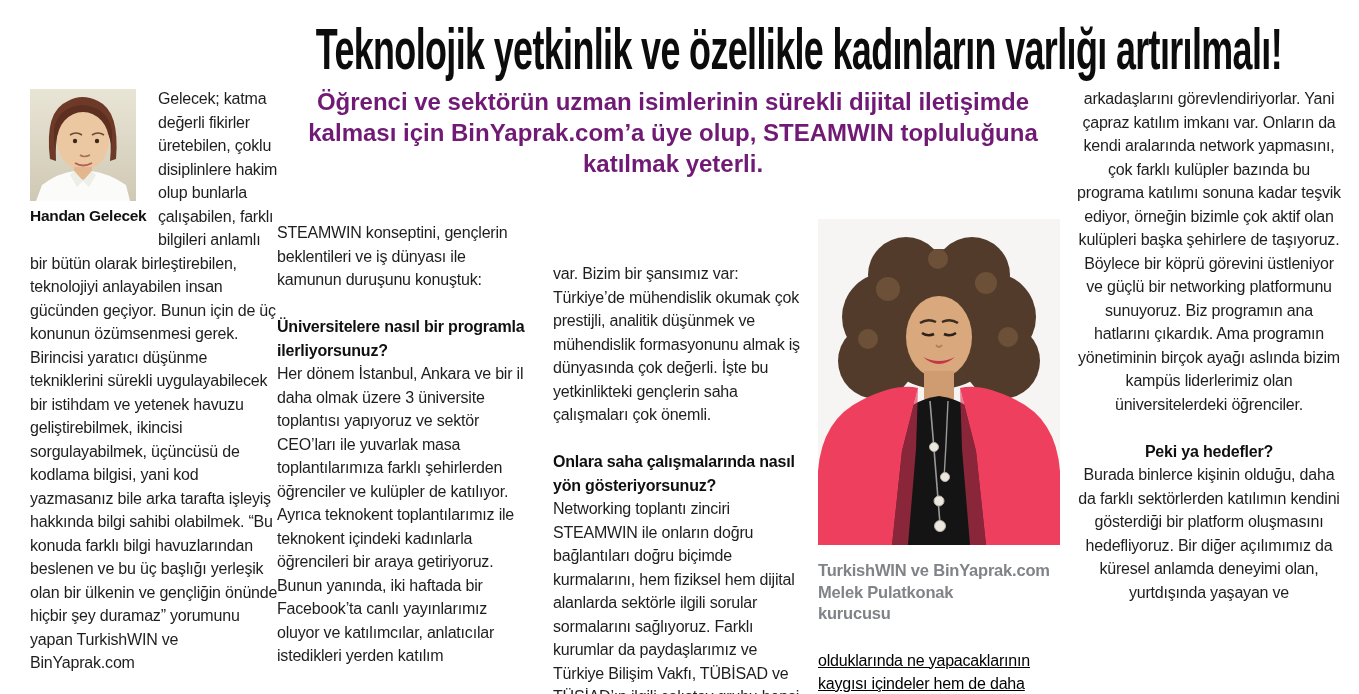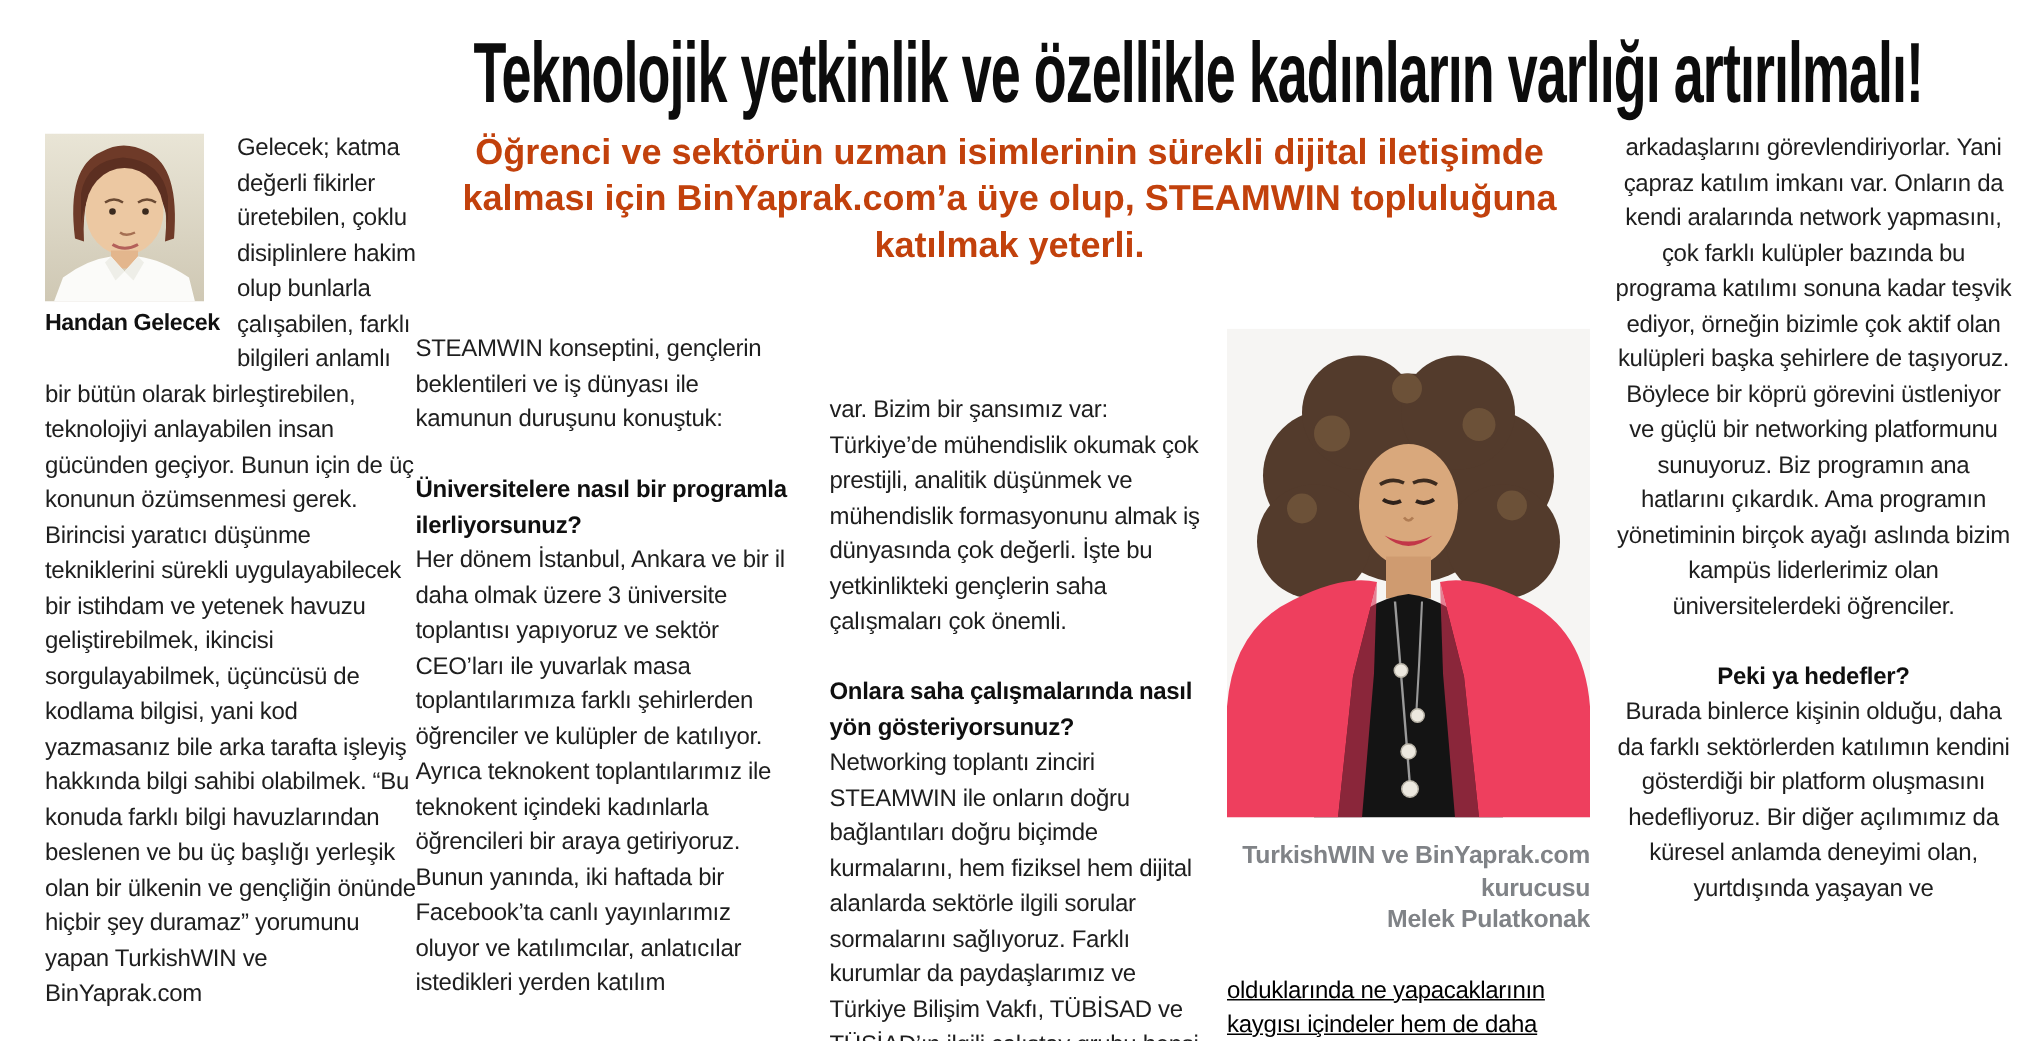--- a/index.html
+++ b/index.html
@@ -31,21 +31,21 @@
     line-height: 1.05;
   }
   
   .pullquote {
     position: absolute;
     left: 302px; top: 86px; width: 742px;
     text-align: center;
     font-size: 24px;
     font-weight: bold;
     line-height: 31px;
-    color: #c2410c;
+    color: #701a75;
   }
   
   .col {
     position: absolute;
     overflow: hidden;
     font-size: 16px;
     line-height: 23.5px;
     letter-spacing: -0.2px;
     color: #1e1e1e;
   }
@@ -81,21 +81,20 @@
   
   .photocol {
     position: absolute;
     left: 818px; top: 219px; width: 242px;
     overflow: hidden;
     height: 475px;
   }
   .interviewee-photo { display: block; width: 242px; height: 326px; }
   .photo-caption {
     margin-top: 15px;
-    text-align: right;
     font-size: 16.5px;
     line-height: 21.5px;
     font-weight: bold;
     color: #808387;
     letter-spacing: -0.2px;
   }
   .photo-caption span { display: block; }
   .photocol p.cont {
     margin: 24px 0 0 0;
     font-size: 16px;
@@ -191,22 +190,22 @@
       <path d="M142,169 L158,232 L168,326 L152,326 L144,230 Z" fill="#d93253" opacity="0.6"></path>
       <polyline points="112,182 116,230 120,280 122,305" stroke="#9a9a9a" stroke-width="1.6" fill="none"></polyline>
       <polyline points="130,182 128,225 126,260" stroke="#9a9a9a" stroke-width="1.4" fill="none"></polyline>
       <circle cx="116" cy="228" r="4.5" fill="#ece8df" stroke="#b9b4a8"></circle>
       <circle cx="127" cy="258" r="4.5" fill="#ece8df" stroke="#b9b4a8"></circle>
       <circle cx="121" cy="282" r="5" fill="#ece8df" stroke="#b9b4a8"></circle>
       <circle cx="122" cy="307" r="5.5" fill="#ece8df" stroke="#b9b4a8"></circle>
     </svg>
     <div class="photo-caption">
       <span>TurkishWIN ve BinYaprak.com</span>
+      <span>Melek Pulatkonak</span>
       <span>kurucusu</span>
-      <span>Melek Pulatkonak</span>
     </div>
     <p class="cont">olduklarında ne yapacaklarının kaygısı içindeler hem de daha</p>
   </div>
 
   <div class="col col5">
     <p class="spaced">arkadaşlarını görevlendiriyorlar. Yani çapraz katılım imkanı var. Onların da kendi aralarında network yapmasını, çok farklı kulüpler bazında bu programa katılımı sonuna kadar teşvik ediyor, örneğin bizimle çok aktif olan kulüpleri başka şehirlere de taşıyoruz. Böylece bir köprü görevini üstleniyor ve güçlü bir networking platformunu sunuyoruz. Biz programın ana hatlarını çıkardık. Ama programın yönetiminin birçok ayağı aslında bizim kampüs liderlerimiz olan üniversitelerdeki öğrenciler.</p>
     <h3>Peki ya hedefler?</h3>
     <p>Burada binlerce kişinin olduğu, daha da farklı sektörlerden katılımın kendini gösterdiği bir platform oluşmasını hedefliyoruz. Bir diğer açılımımız da küresel anlamda deneyimi olan, yurtdışında yaşayan ve</p>
   </div>
 

